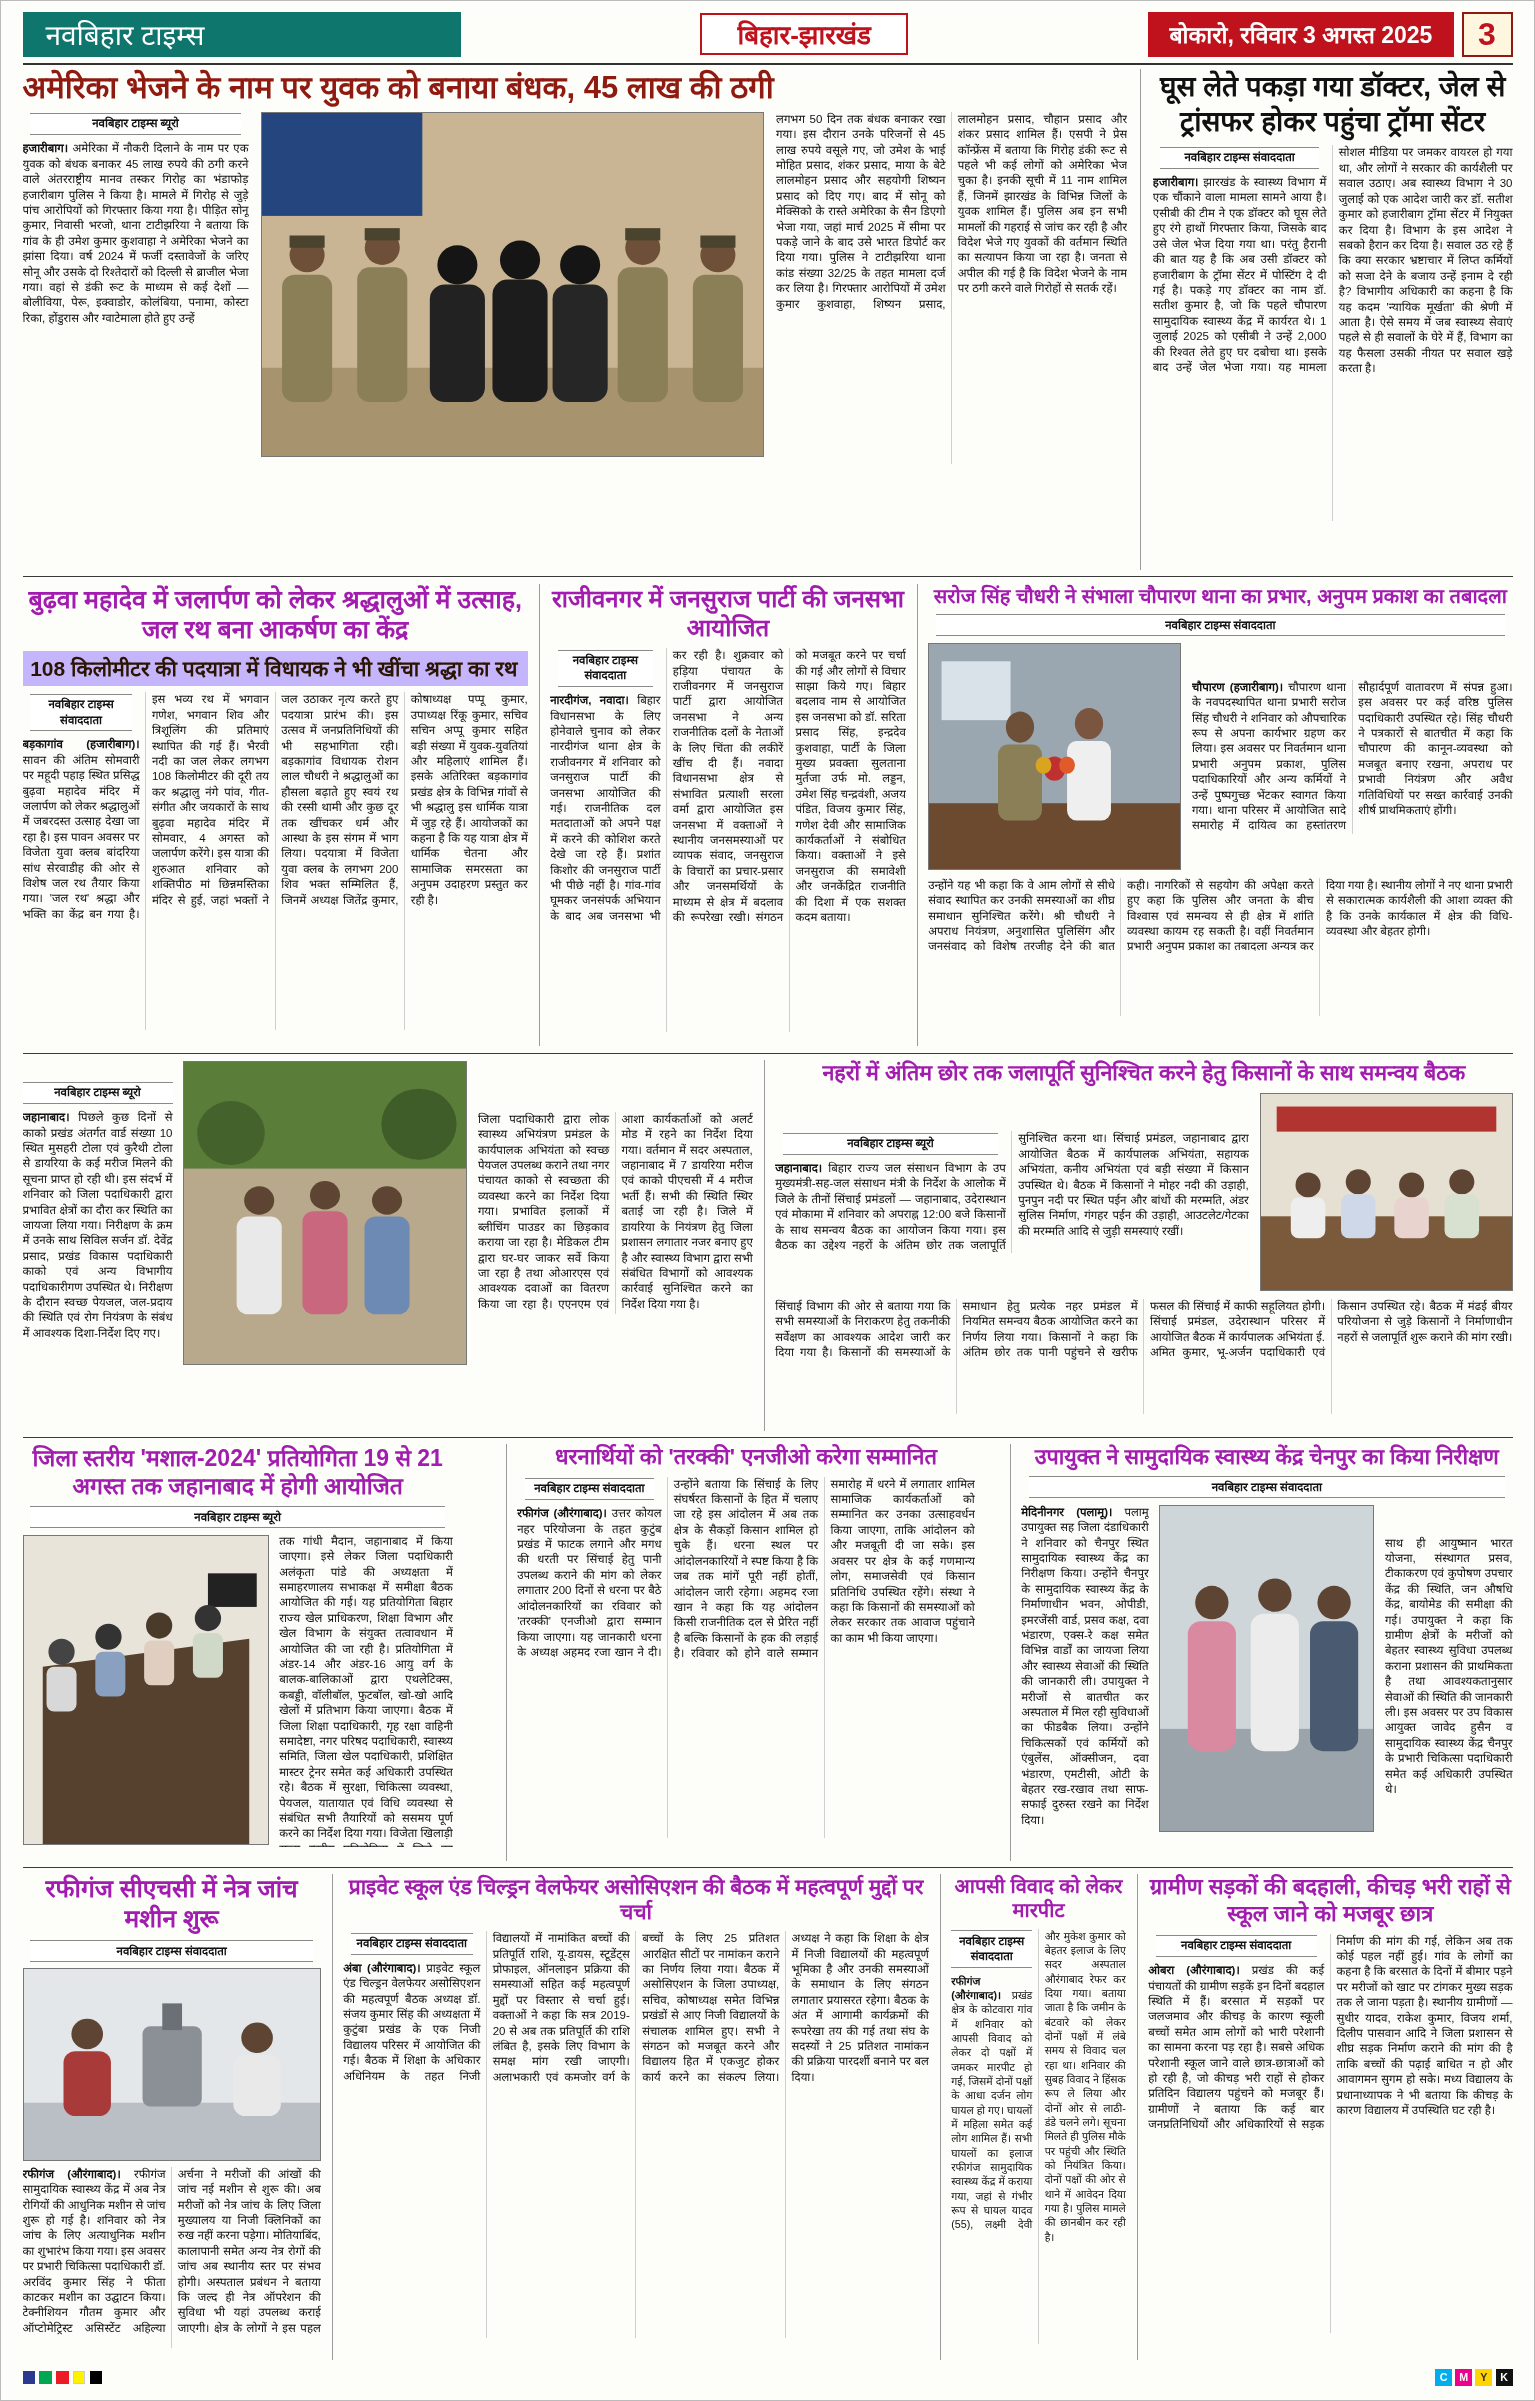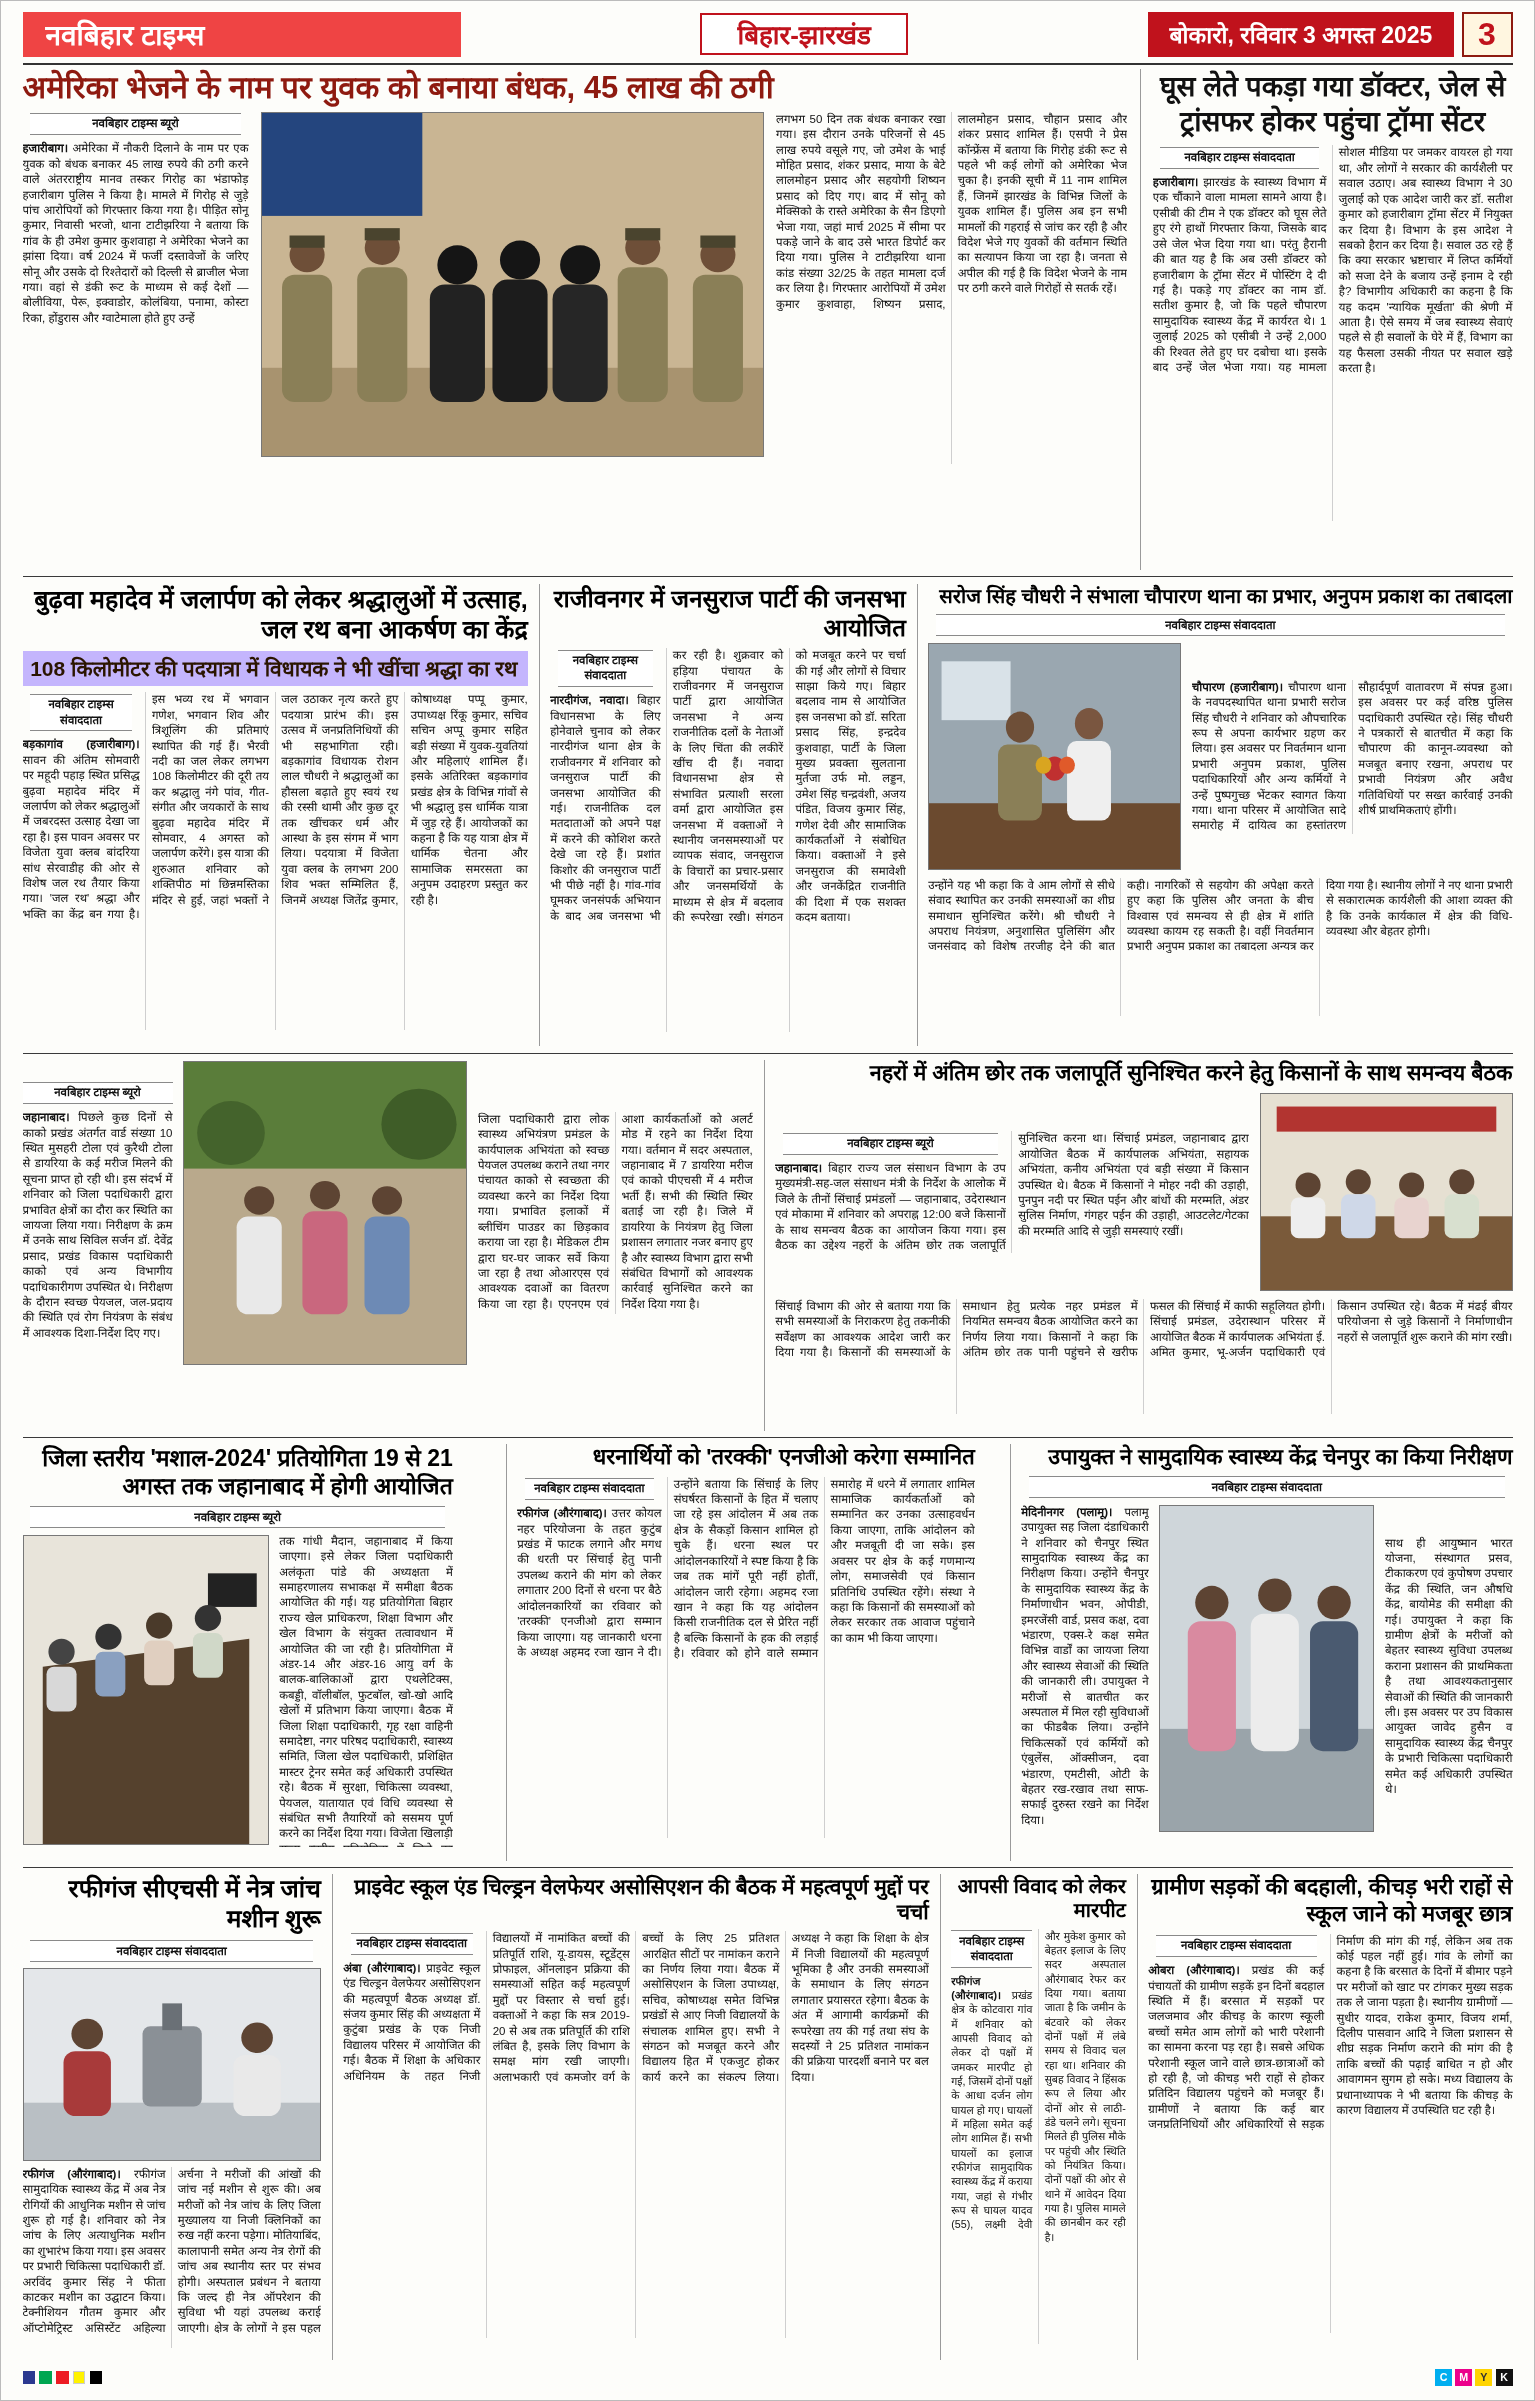--- a/index.html
+++ b/index.html
@@ -5,35 +5,35 @@
   * { box-sizing: border-box; margin: 0; padding: 0; }
   html,body { background:#d8d8d8; }
   .page {
     width:1535px; height:2401px; margin:0 auto; position:relative;
     background:#fdfdfa; color:#111; overflow:hidden;
     font-family:"Liberation Sans","DejaVu Sans",sans-serif;
     padding:10.7px 21.5px; border:0.8px solid #bbb;
   }
   
   .masthead-row { display:flex; height:45px; align-items:stretch; }
-  .masthead { background:#ef4444; color:#fff; font-weight:bold; font-size:28px;
+  .masthead { background:#0f766e; color:#fff; font-weight:normal; font-size:28px;
     display:flex; align-items:center; padding:16px 23px; flex:0 0 438px; }
   .edition-box { margin:1.5px auto; border:2.3px double #c0121c; color:#c0121c; font-weight:bold;
     font-size:26px; display:flex; align-items:center; justify-content:center; padding:16px 35px; background:#fff; }
   .date-bar { background:#c0121c; color:#fff; font-weight:bold; font-size:23px;
     display:flex; align-items:center; padding:0 21.5px; }
   .page-no { margin-left:7.7px; flex:0 0 51px; border:2.3px solid #8e1a10; color:#c0121c;
     font-weight:bold; font-size:32px; display:flex; align-items:center; justify-content:center; background:#fff6e0; }
   .rule { border:none; border-top:2.3px solid #333; margin:6.1px 0 4.6px; }
 
   
   .h-lead { color:#8e1a10; font-size:31px; font-weight:bold; line-height:1.12; padding:1.5px 0 6.1px; }
   .sub-red { color:#d42a1e; font-size:24.6px; font-weight:bold; line-height:1.2; padding:6.1px 0;
     border-top:0.8px solid #999; border-bottom:0.8px solid #999; margin-bottom:7.7px; }
-  .h2 { font-weight:bold; line-height:1.22; text-align:right; margin-bottom:6.1px; color:#000000; }
+  .h2 { font-weight:bold; line-height:1.22; text-align:center; margin-bottom:6.1px; color:#a21caf; }
   .byline { text-align:center; font-weight:bold; font-size:11.5px; border-top:0.8px solid #8a8a8a;
     border-bottom:0.8px solid #8a8a8a; padding:2.3px 1.5px; margin:1.5px 7.7px 6.1px; break-inside:avoid; background:#fff; }
   .bt { font-size:11.5px; line-height:1.34; text-align:justify; overflow:hidden; }
   .bt p { margin-bottom:4.6px; }
   .dl { font-weight:bold; }
   .cols2 { columns:2; column-gap:12.3px; column-rule:0.8px solid #cfcfcf; }
   .cols3 { columns:3; column-gap:12.3px; column-rule:0.8px solid #cfcfcf; }
   .cols4 { columns:4; column-gap:12.3px; column-rule:0.8px solid #cfcfcf; }
   .highlight { display:block; background:#c4b5fd; color:#2b1500; font-weight:bold;
     font-size:21px; padding:3.8px 7.7px; margin-bottom:6.1px; }

